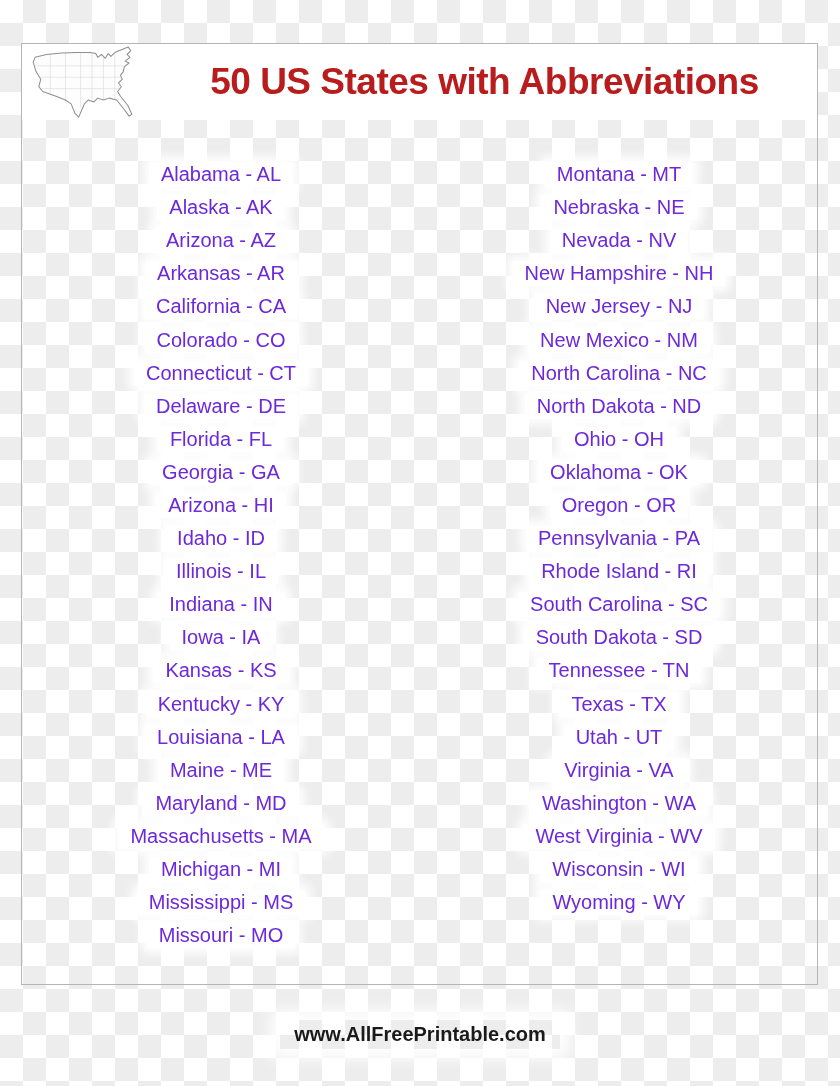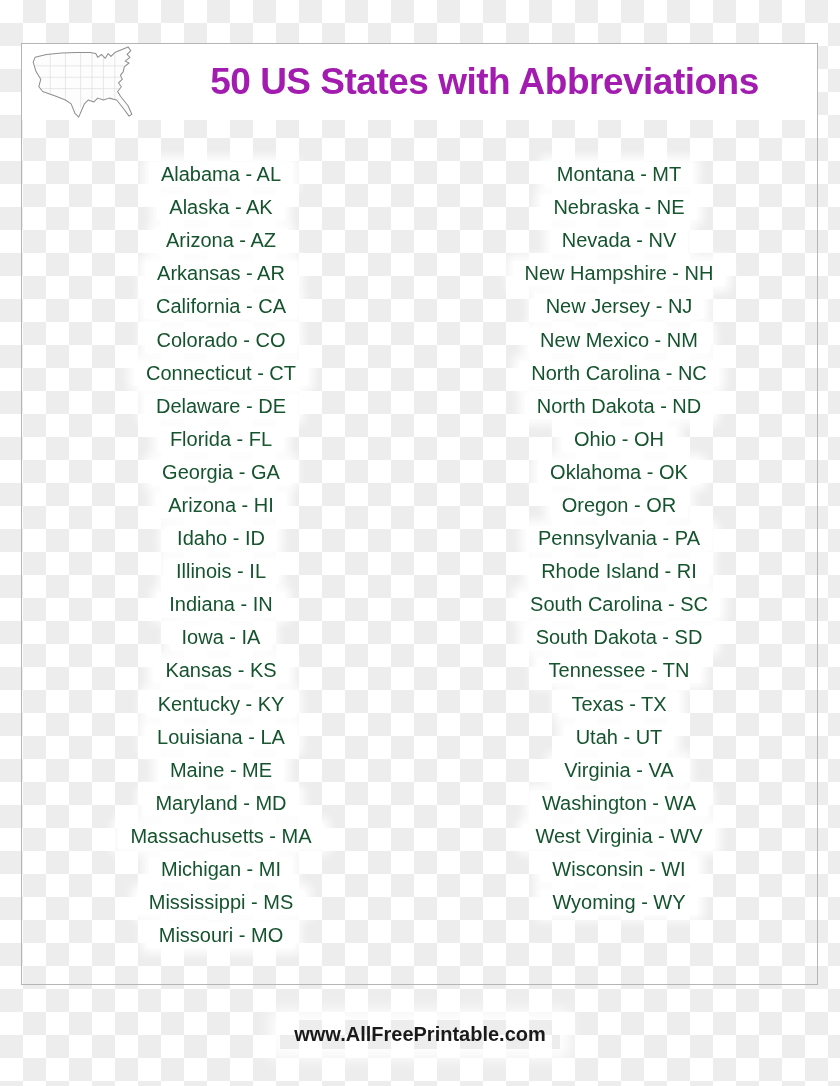--- a/index.html
+++ b/index.html
@@ -36,21 +36,21 @@
     flex:0 0 140px;
     height:76px;
     display:flex;align-items:center;justify-content:center;
   }
   .page-title{
     flex:1;
     text-align:center;
     font-size:37px;
     font-weight:bold;
     letter-spacing:-0.5px;
-    color:#a21caf;
+    color:#b91c1c;
     padding-right:10px;
     white-space:nowrap;
   }
 
   .content{
     position:absolute;
     left:22px;top:158px;
     width:796px;height:828px;
     display:flex;
   }
@@ -65,21 +65,21 @@
     align-items:center;
     justify-content:center;
   }
   .halo{
     background:#ffffff;
     box-shadow:0 0 10px 6px rgba(255,255,255,0.93);
     border-radius:2px;
   }
   .state-label{
     font-size:20px;
-    color:#14532d;
+    color:#6d28d9;
     padding:1px 12px;
     white-space:nowrap;
   }
 
   .footer{
     position:absolute;
     left:0;top:1020px;
     width:840px;
     text-align:center;
   }

